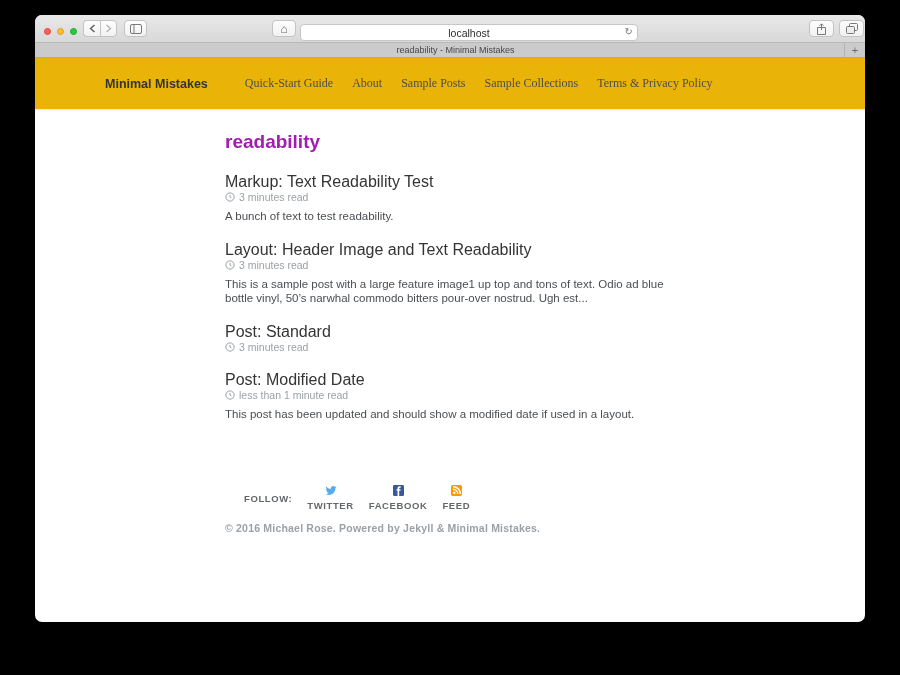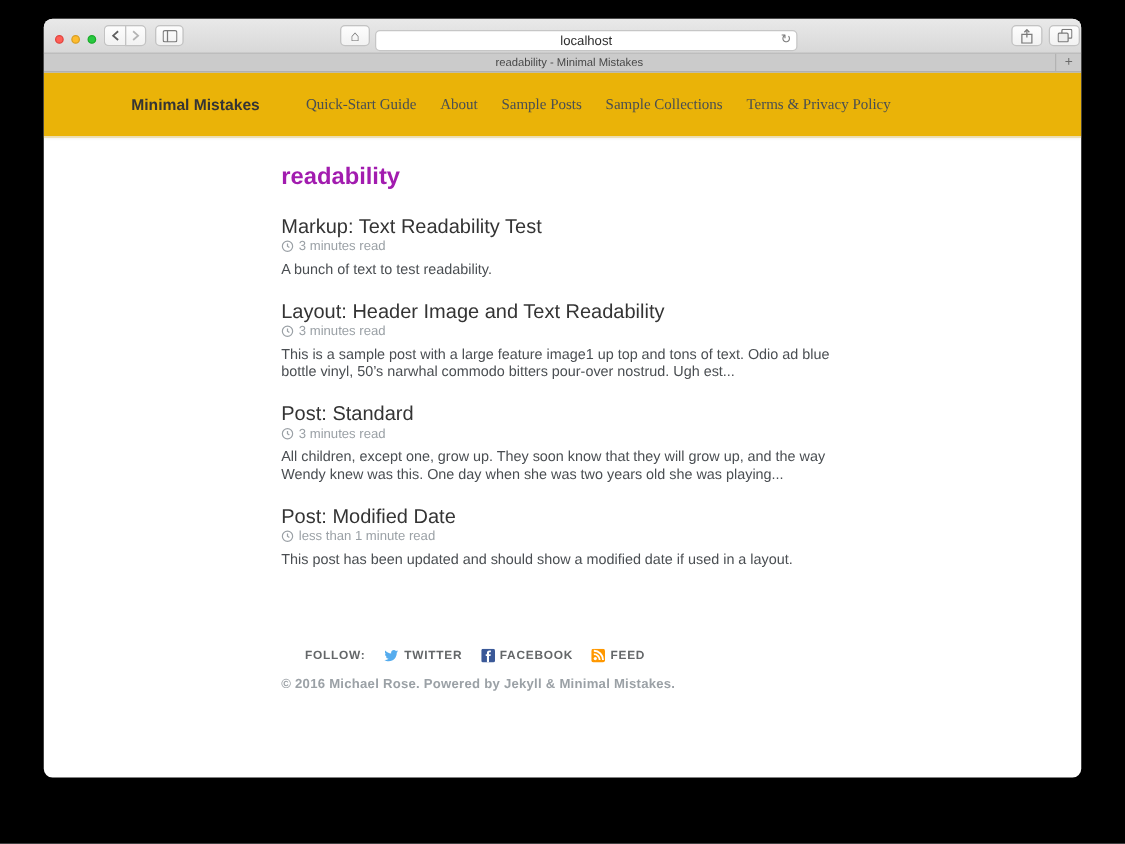--- a/index.html
+++ b/index.html
@@ -83,21 +83,21 @@
     display:flex; align-items:center; gap:4px; line-height:14px;
   }
   .post-meta svg { display:block; }
   .post-excerpt { margin-top:5px; font-size:11.5px; color:#4a4e52; line-height:14.5px; white-space:pre-line; }
   
   .page-footer { margin-top:64px; }
   .follow-row {
     display:flex; align-items:center; gap:15px;
     font-size:9.5px; font-weight:bold; letter-spacing:0.6px; color:#646769;margin-left:19px;
   }
-  .follow-link { display:flex; align-items:center; gap:4px; color:#646769; cursor:pointer; }
+  .follow-link { display:flex; align-items:center; gap:4px; color:#646769; cursor:pointer;flex-direction:column; }
   .follow-link svg { display:block; }
   .copyright { margin-top:11px; font-size:10.5px; color:#9ba1a6; letter-spacing:0.2px;font-weight:bold; }
 </style>
 </head>
 <body>
 
 <div class="window">
 
   <div class="toolbar">
     <div class="traffic">
@@ -203,22 +203,20 @@
 
     <div class="post">
       <div class="post-title">Post: Standard</div>
       <div class="post-meta">
         <svg width="10" height="10" viewBox="0 0 16 16">
             <circle cx="8" cy="8" r="6.6" fill="none" stroke="#9ba1a6" stroke-width="1.6"></circle>
             <path d="M8 4.6 V8 L10.4 9.6" fill="none" stroke="#9ba1a6" stroke-width="1.6"></path>
           </svg>
         <span>3 minutes read</span>
       </div>
-      <div class="post-excerpt">All children, except one, grow up. They soon know that they will grow up, and the way
-Wendy knew was this. One day when she was two years old she was playing...</div>
     </div>
 
     <div class="post">
       <div class="post-title">Post: Modified Date</div>
       <div class="post-meta">
         <svg width="10" height="10" viewBox="0 0 16 16">
             <circle cx="8" cy="8" r="6.6" fill="none" stroke="#9ba1a6" stroke-width="1.6"></circle>
             <path d="M8 4.6 V8 L10.4 9.6" fill="none" stroke="#9ba1a6" stroke-width="1.6"></path>
           </svg>
         <span>less than 1 minute read</span>

